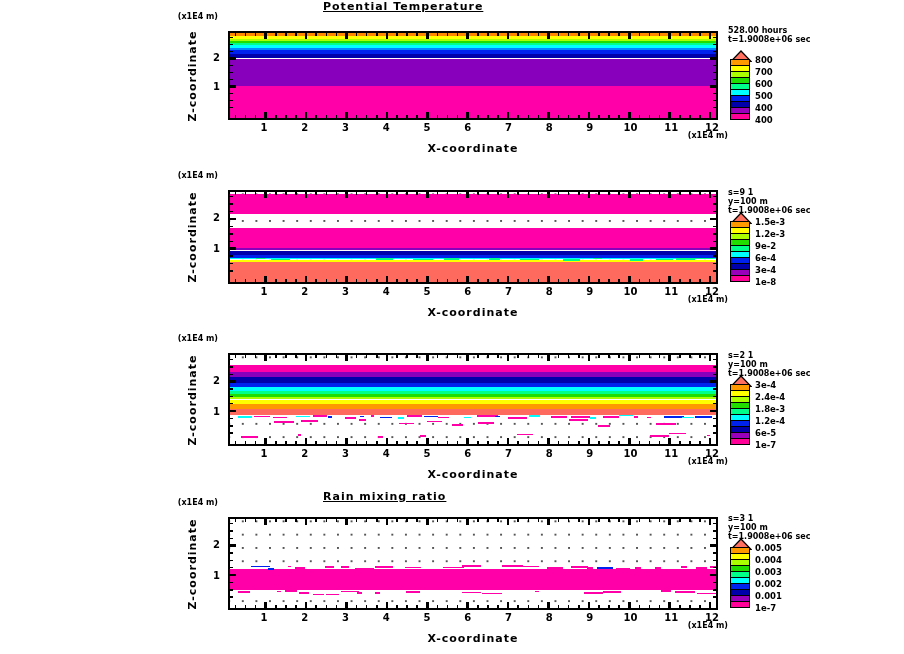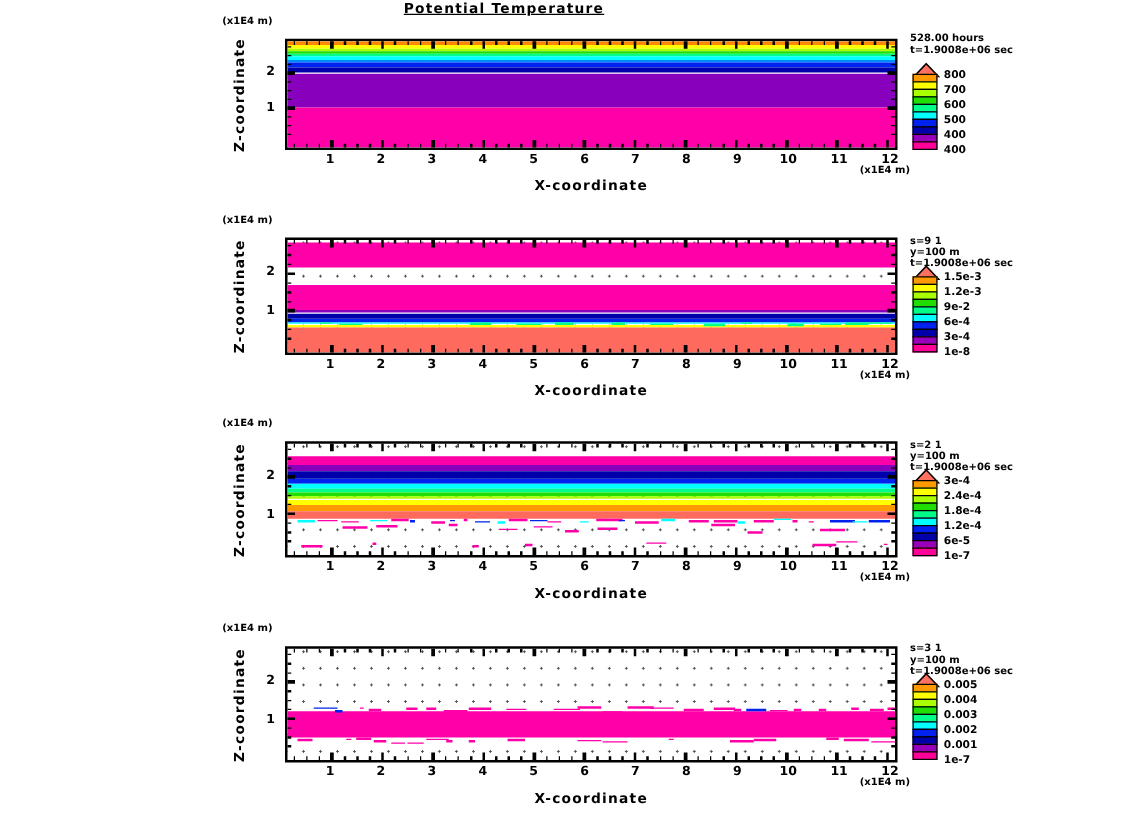--- a/index.html
+++ b/index.html
@@ -597,25 +597,26 @@
       <div class="cbar-cell abs" style="left: 730px; top: 396px; background: rgb(170, 255, 0);"></div>
       <div class="cbar-cell abs" style="left: 730px; top: 402px; background: rgb(34, 221, 0);"></div>
       <div class="cbar-cell abs" style="left: 730px; top: 408px; background: rgb(0, 255, 136);"></div>
       <div class="cbar-cell abs" style="left: 730px; top: 414px; background: rgb(0, 255, 255);"></div>
       <div class="cbar-cell abs" style="left: 730px; top: 420px; background: rgb(0, 34, 238);"></div>
       <div class="cbar-cell abs" style="left: 730px; top: 426px; background: rgb(0, 0, 170);"></div>
       <div class="cbar-cell abs" style="left: 730px; top: 432px; background: rgb(153, 0, 187);"></div>
       <div class="cbar-cell abs" style="left: 730px; top: 438px; background: rgb(255, 0, 153);"></div>
       <div class="cbar-lab abs" style="left: 755px; top: 380px;">3e-4</div>
       <div class="cbar-lab abs" style="left: 755px; top: 392px;">2.4e-4</div>
-      <div class="cbar-lab abs" style="left: 755px; top: 404px;">1.8e-4</div>
+      <div class="cbar-lab abs" style="left: 755px; top: 404px;">1.8e-3</div>
       <div class="cbar-lab abs" style="left: 755px; top: 416px;">1.2e-4</div>
       <div class="cbar-lab abs" style="left: 755px; top: 428px;">6e-5</div>
       <div class="cbar-lab abs" style="left: 755px; top: 440px;">1e-7</div>
     </div>
+    <div class="plot-title abs" style="left: 323px; top: 490px; width: 300px;">Rain mixing ratio</div>
     <div class="units abs" style="left: 154px; top: 498px; width: 64px; text-align: right;">(x1E4 m)</div>
     <div class="axlab abs" style="left: 192px; top: 563.5px; transform: translate(-50%, -50%) rotate(-90deg);">Z-coordinate</div>
     <div class="plot-box abs dots" style="left: 228px; top: 517px; width: 490px; height: 93px;">
       <div class="abs" style="inset: 0px; overflow: hidden;">
         <div class="band abs" style="top: 56%; height: 24%; background: rgb(255, 0, 168);"></div>
         <div class="dash abs" style="left: 20.5002px; top: 52.367%; width: 19.9546px; height: 1.8px; background: rgb(0, 34, 238);"></div>
         <div class="dash abs" style="left: 37.7475px; top: 55.0851%; width: 6.52151px; height: 1.8px; background: rgb(0, 34, 238);"></div>
         <div class="dash abs" style="left: 57.5543px; top: 52.2945%; width: 3.36037px; height: 1.8px; background: rgb(255, 0, 168);"></div>
         <div class="dash abs" style="left: 64.7543px; top: 54.4421%; width: 10.3236px; height: 1.8px; background: rgb(255, 0, 168);"></div>
         <div class="dash abs" style="left: 94.9406px; top: 53.1959%; width: 8.69296px; height: 1.8px; background: rgb(255, 0, 168);"></div>

